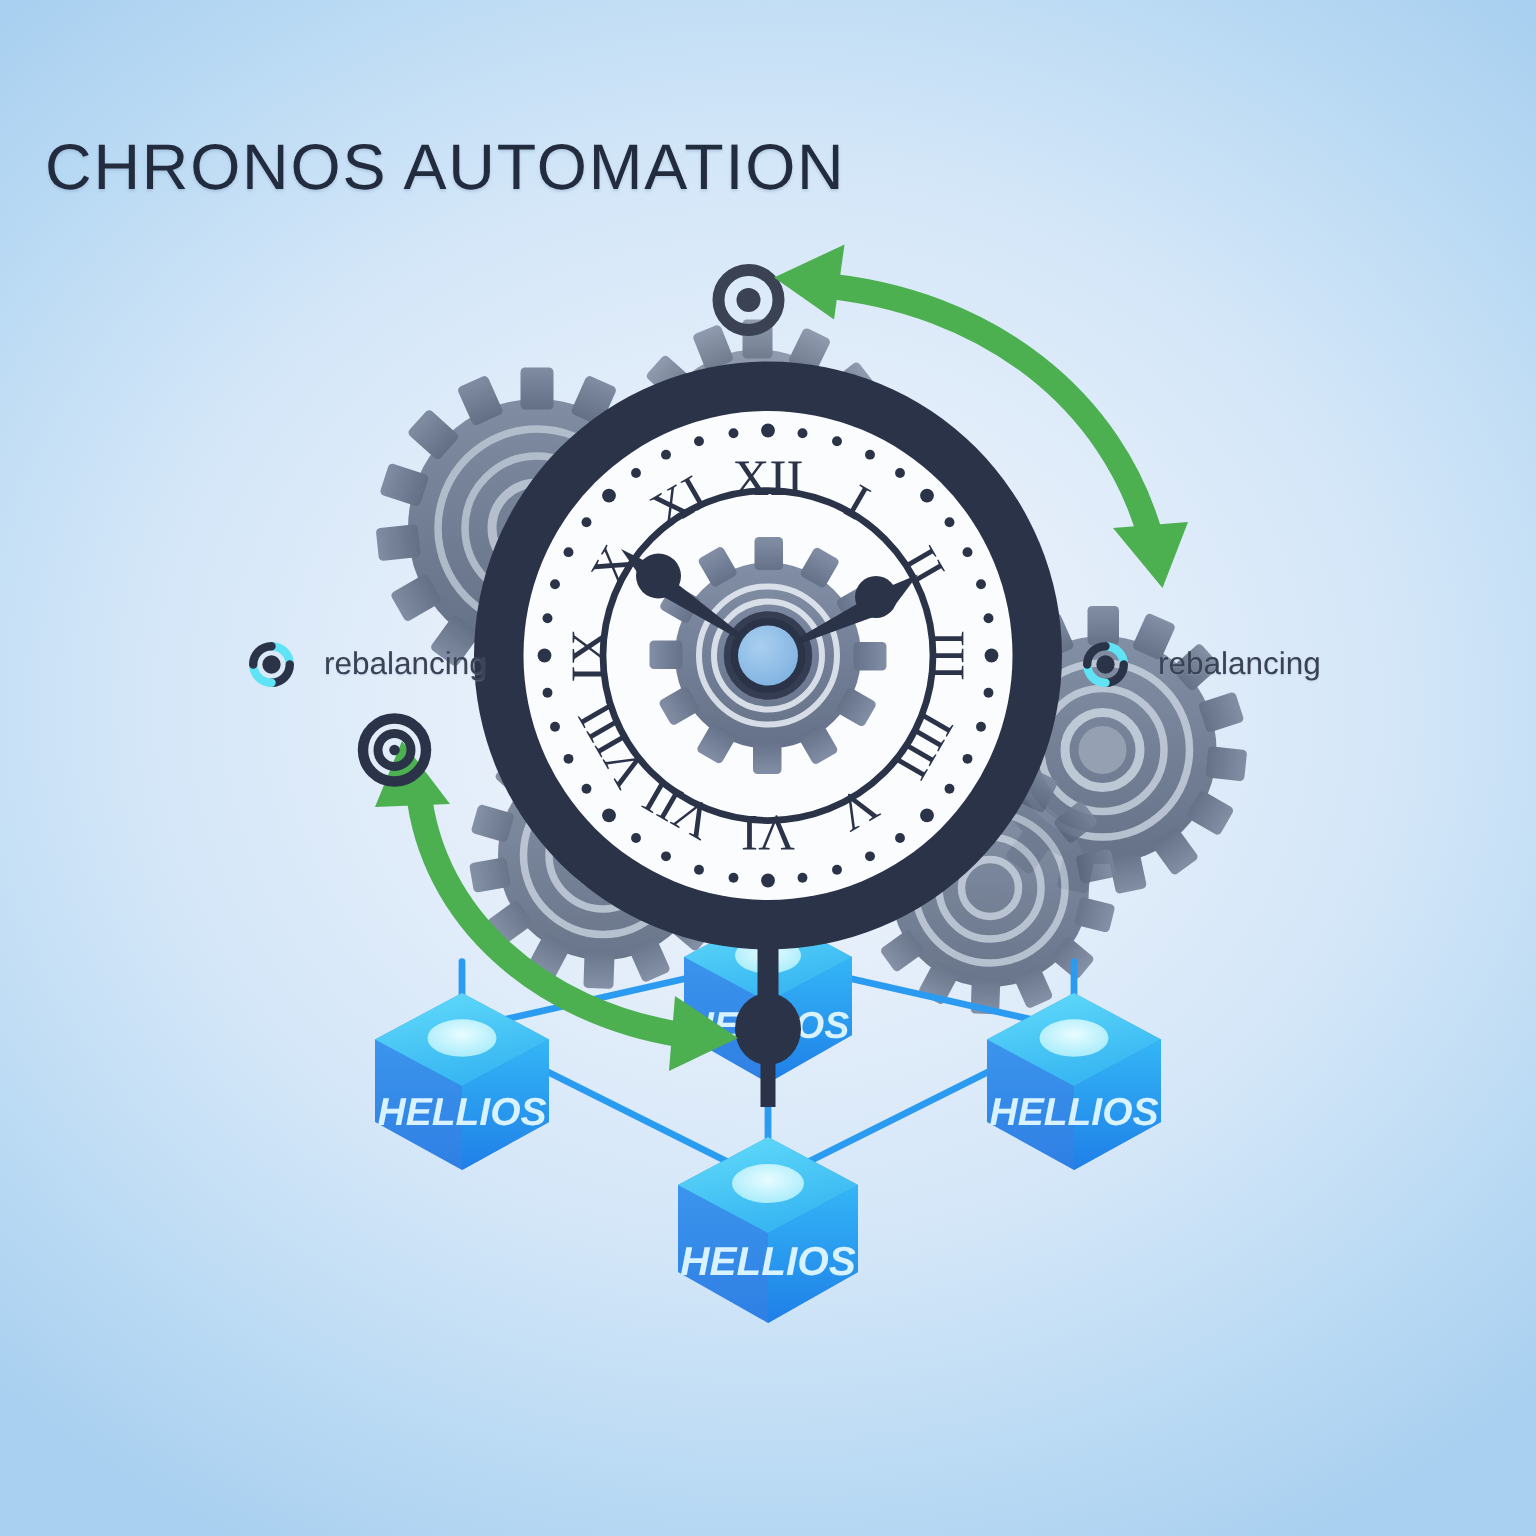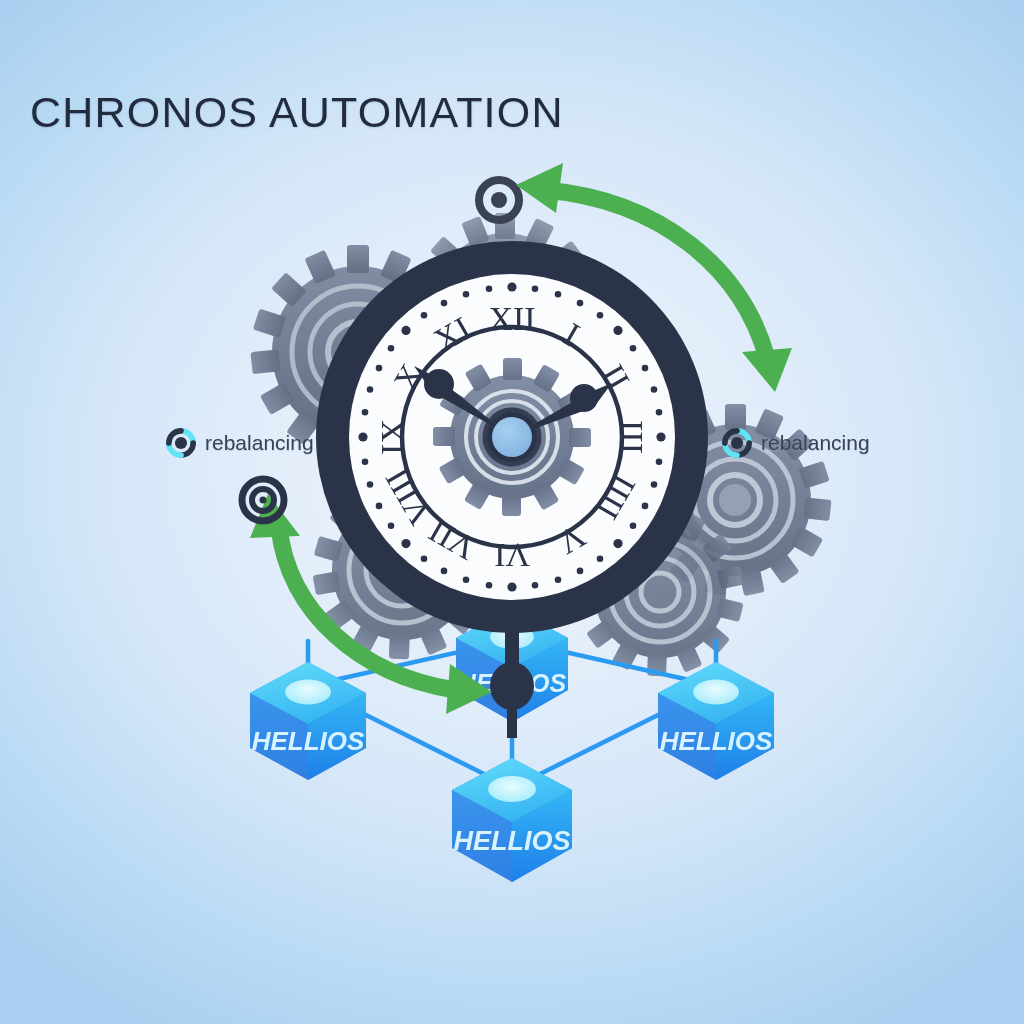--- a/index.html
+++ b/index.html
@@ -36,21 +36,21 @@
     padding-left: 30px;
   }
   #title-top   { top: 88px;  font-size: 43px; }
   #title-bottom{ top: 902px; font-size: 43px; }
 
   
   .reb-label {
     position: absolute;
     display: flex;
     align-items: center;
-    gap: 9px;
+    gap: 20px;
     font-size: 21px;
     color: #3a4254;
     text-shadow: 0 1px 1px rgba(150,175,205,0.45);
   }
   #reb-left  { left: 166px; top: 428px; }
   #reb-right { left: 722px; top: 428px; }
   .reb-icon { width: 30px; height: 30px; display:block; flex: 0 0 auto; }
 
   
   .layer {

